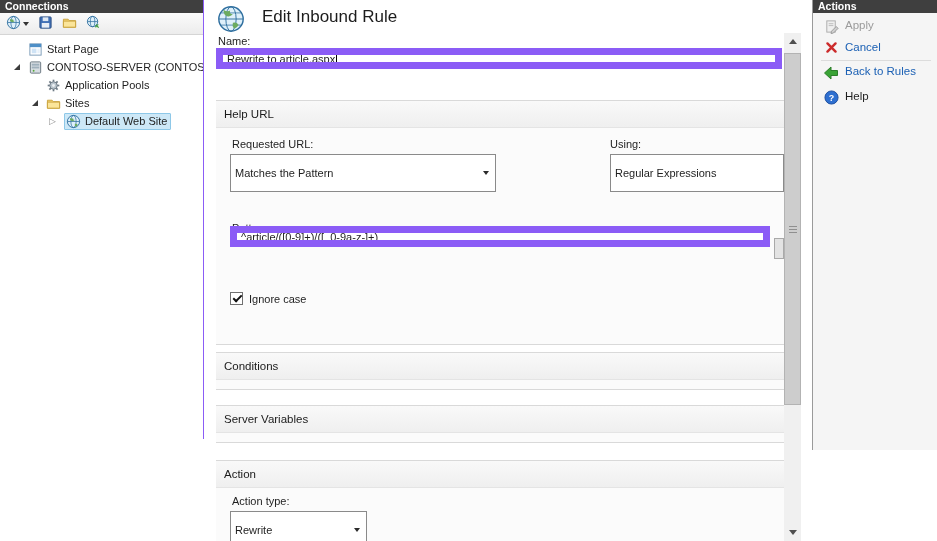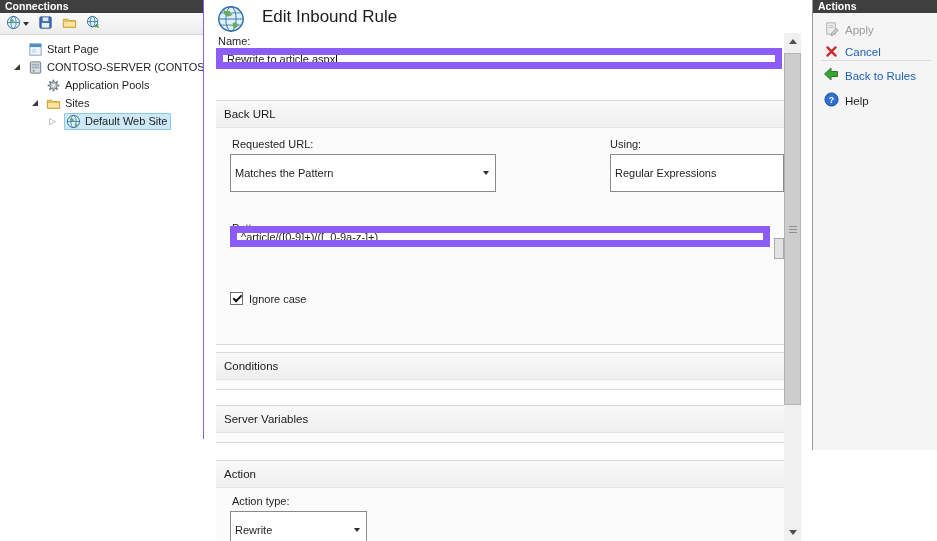--- a/index.html
+++ b/index.html
@@ -111,21 +111,21 @@
   }
   .grip { width:8px; height:7px; background:repeating-linear-gradient(#8f8f8f 0 1px, transparent 1px 3px); }
 
   
   .right-panel {
     position:absolute; left:812px; top:0; width:125px; height:450px;
     background:#f5f5f5; border-left:1px solid #9a9a9a;
   }
   .action-item {
     position:absolute; left:10px; right:14px; height:17px;
-    display:flex; align-items:flex-end; gap:6px; font-size:11.5px; cursor:default; white-space:nowrap;
+    display:flex; align-items:flex-start; gap:6px; font-size:11.5px; cursor:default; white-space:nowrap;
   }
   .action-item .aicon { display:inline-flex; width:16px; justify-content:center; flex:none; }
   .action-item.link .alabel { color:#1b60b4; }
   .action-item.disabled .alabel { color:#9b9b9b; }
   .action-sep { position:absolute; left:8px; right:6px; height:1px; background:#dcdcdc; }
 </style>
 </head>
 <body>
 
 <div class="app">
@@ -272,21 +272,21 @@
     <h1 class="page-title">Edit Inbound Rule</h1>
 
     <label class="flabel" style="left:14px;top:35px">Name:</label>
     <div class="textbox" style="left:12px;top:48px;width:566px">
       <span>Rewrite to article.aspx</span>
         <span class="caret-bar"></span>
     </div>
 
     <div class="section" style="top:100px;height:245px">
       <div class="section-header">
-        <span>Back URL</span>
+        <span>Help URL</span>
       </div>
       <div class="section-body">
         <label class="flabel" style="left:16px;top:10px">Requested URL:</label>
         <div class="combo" style="left:14px;top:26px;width:266px">
           <span>Matches the Pattern</span>
           <span class="combo-arrow"></span>
         </div>
         <label class="flabel" style="left:394px;top:10px">Using:</label>
         <div class="combo" style="left:394px;top:26px;width:174px">
           <span>Regular Expressions</span>

